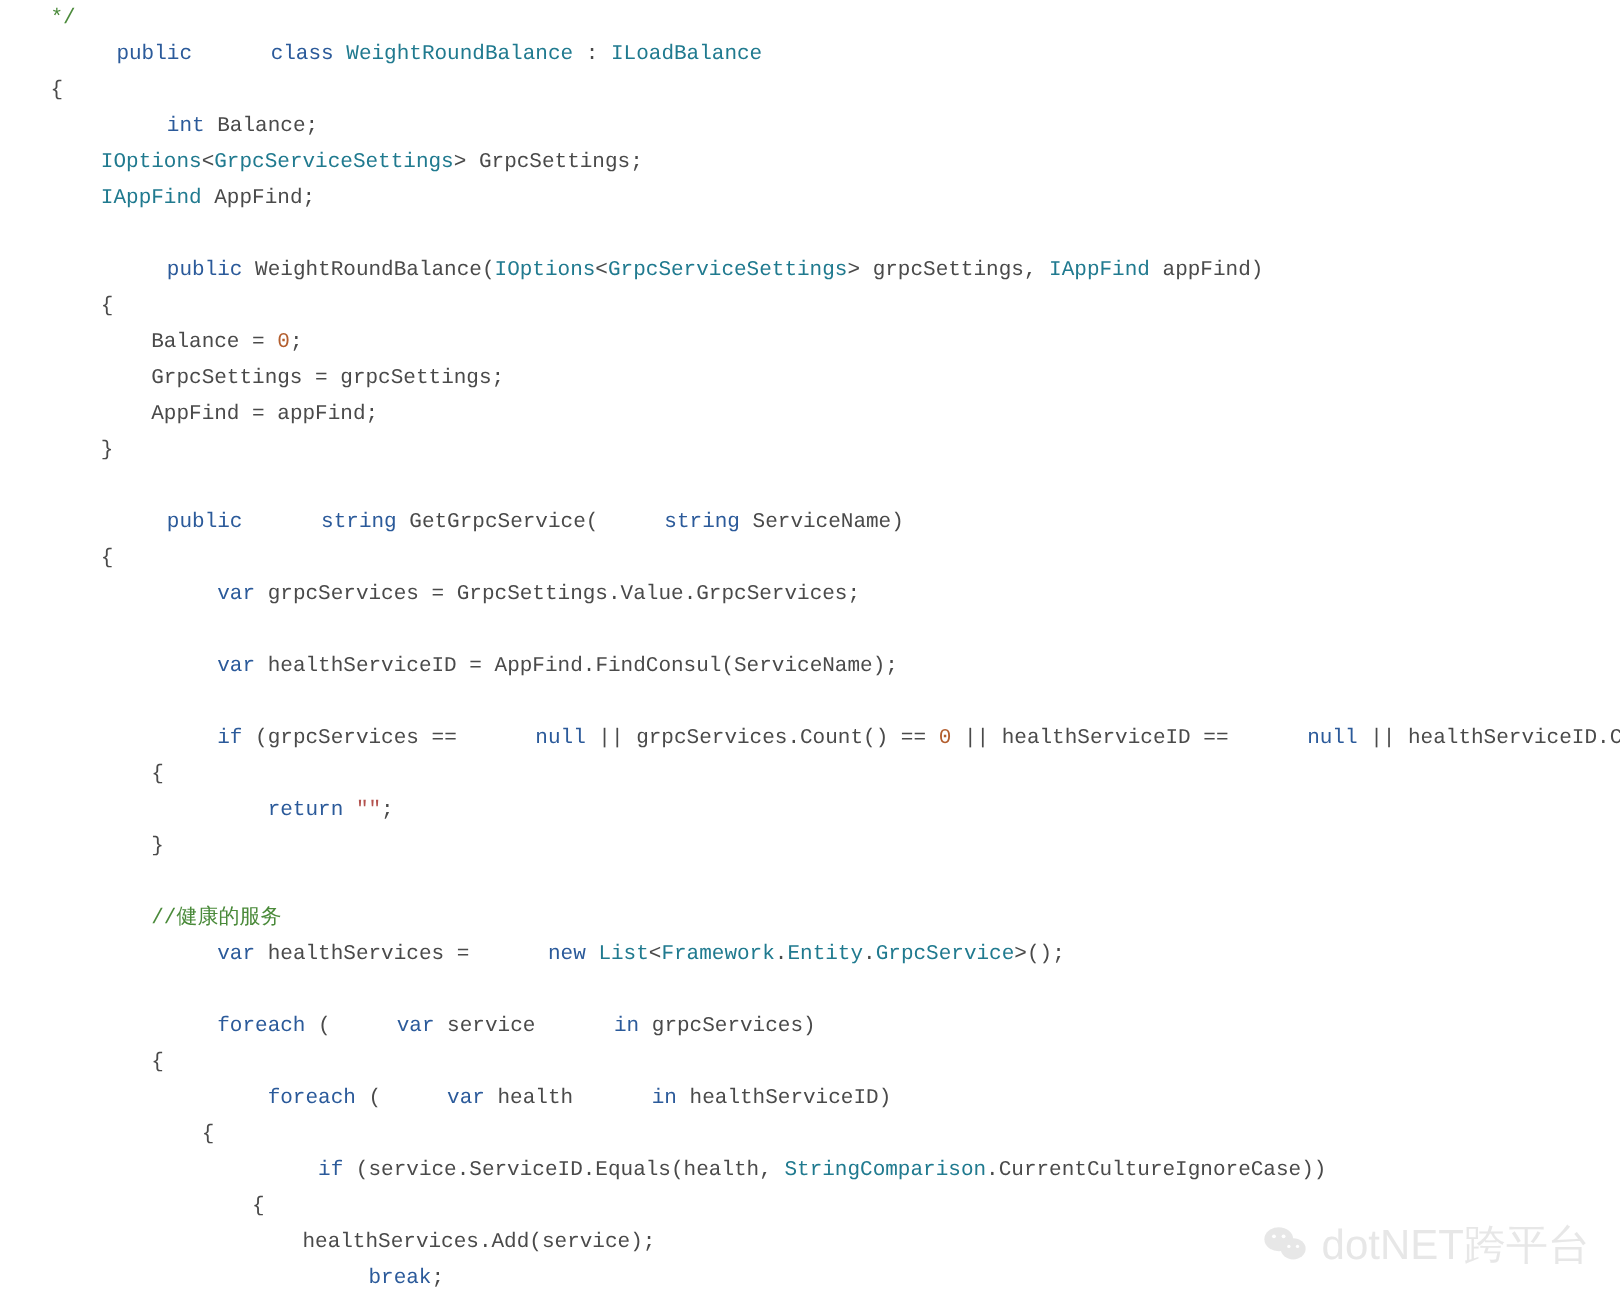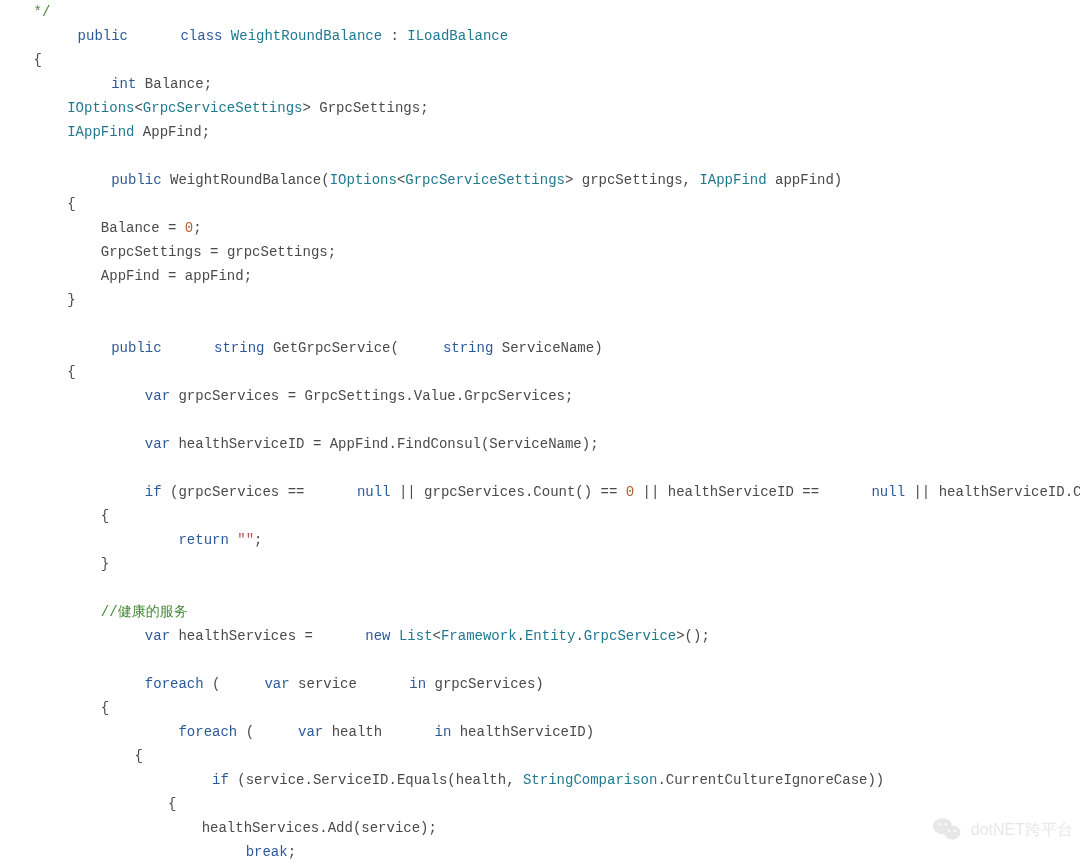--- a/index.html
+++ b/index.html
@@ -23,29 +23,29 @@
   .kw { color: #2b5a9a; margin-left: 44px; }         
   .type { color: #207a8f; }       
   .ident { color: #4a4a4a; font-family: Liberation Mono, monospace; }      
   .punct { color: #4a4a4a; }      
   .num { color: #b35e2e; }        
   .str { color: #b3524e; }        
   .cmt { color: #4a8a3a; }        
 
   .watermark {
     position: absolute;
-    right: 7px;
+    right: 20px;
     bottom: 18px;
     display: flex;
     align-items: center;
     gap: 8px;
     color: #e5e5e5;
     opacity: 0.9;
     font-family: -apple-system, "Segoe UI", sans-serif;
-    font-size: 16px;
+    font-size: 28px;
     font-weight: 500;
   }
   .watermark .icon {
     width: 32px;
     height: 32px;
   }
   .watermark .icon svg { width: 100%; height: 100%; }
 </style>
 </head>
 <body>

